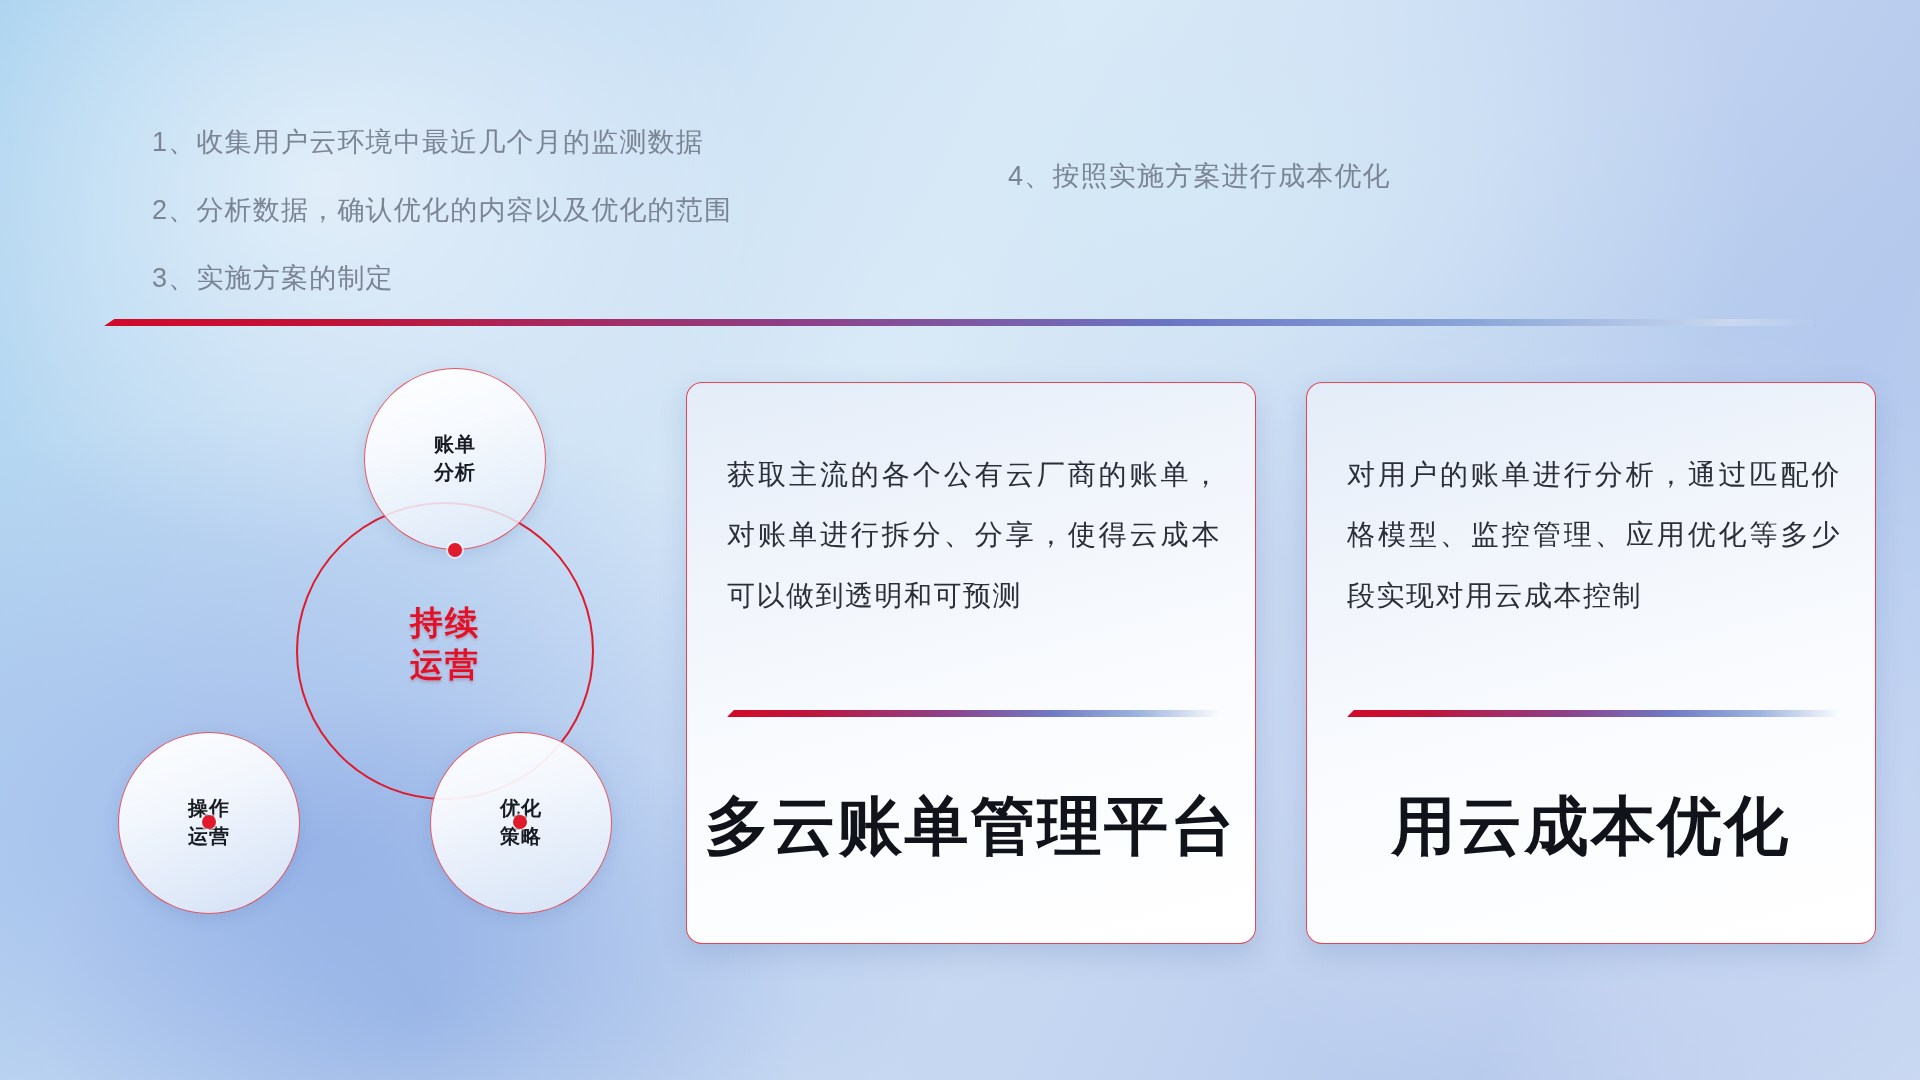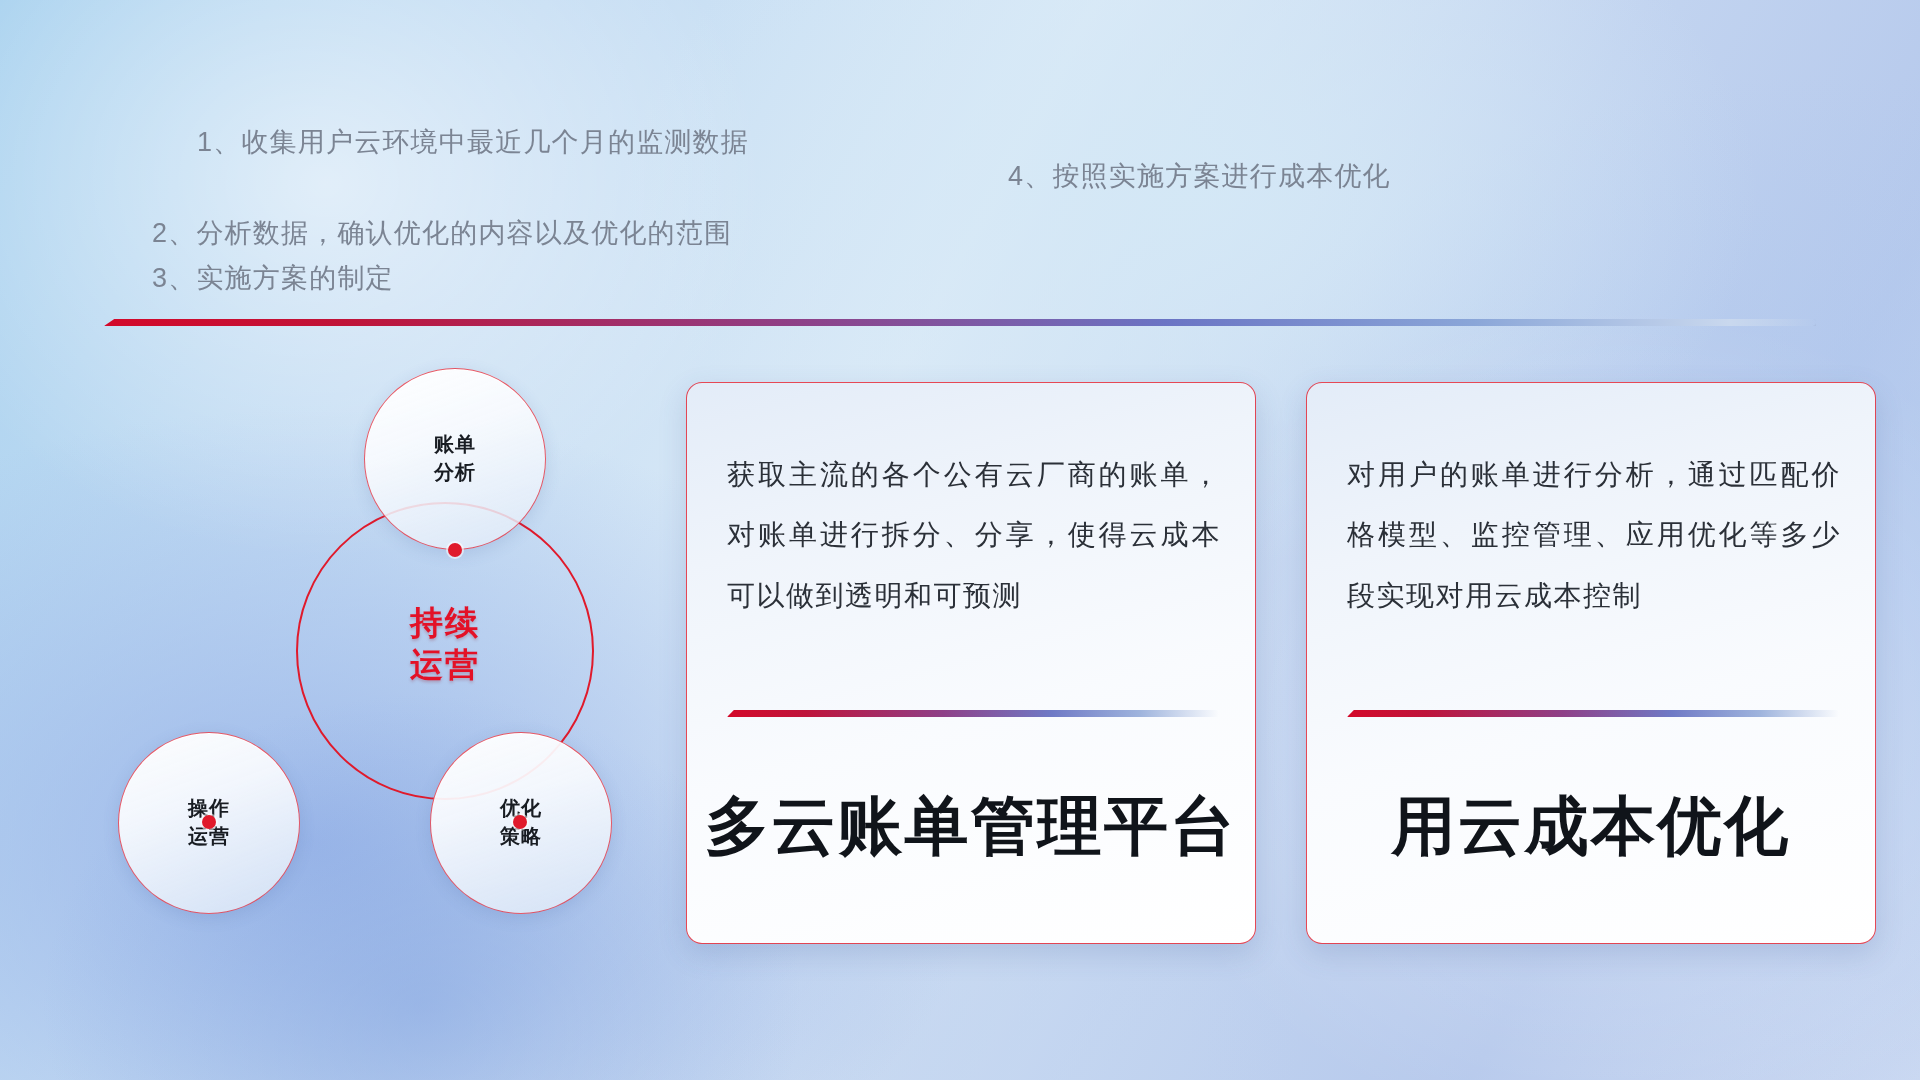--- a/index.html
+++ b/index.html
@@ -38,22 +38,22 @@
   #steps { position:absolute; left:0; top:0; width:1920px; height:320px; }
   .step {
     position:absolute;
     color:#7b8493;
     font-size:27px;
     letter-spacing:1.2px;
     white-space:nowrap;
   }
   .col-left  { left:152px; }
   .col-right { left:1008px; }
-  .s1 { top:124px;margin-left:45px; }
-  .s2 { top:192px;margin-top:23px; }
+  .s1 { top:124px; }
+  .s2 { top:192px; }
   .s3 { top:260px; }
   .r1 { top:158px; }
   .r2 { top:226px; }
 
   
   #divider {
     position:absolute;
     left:104px; top:319px;
     width:1712px; height:7px;
     background:linear-gradient(90deg,#d3092a 0%, #c01338 14%, #8f3f86 40%, #6a74c4 62%, #8aa6d8 80%, #c9d8ee 95%, rgba(201,216,238,0) 100%);

